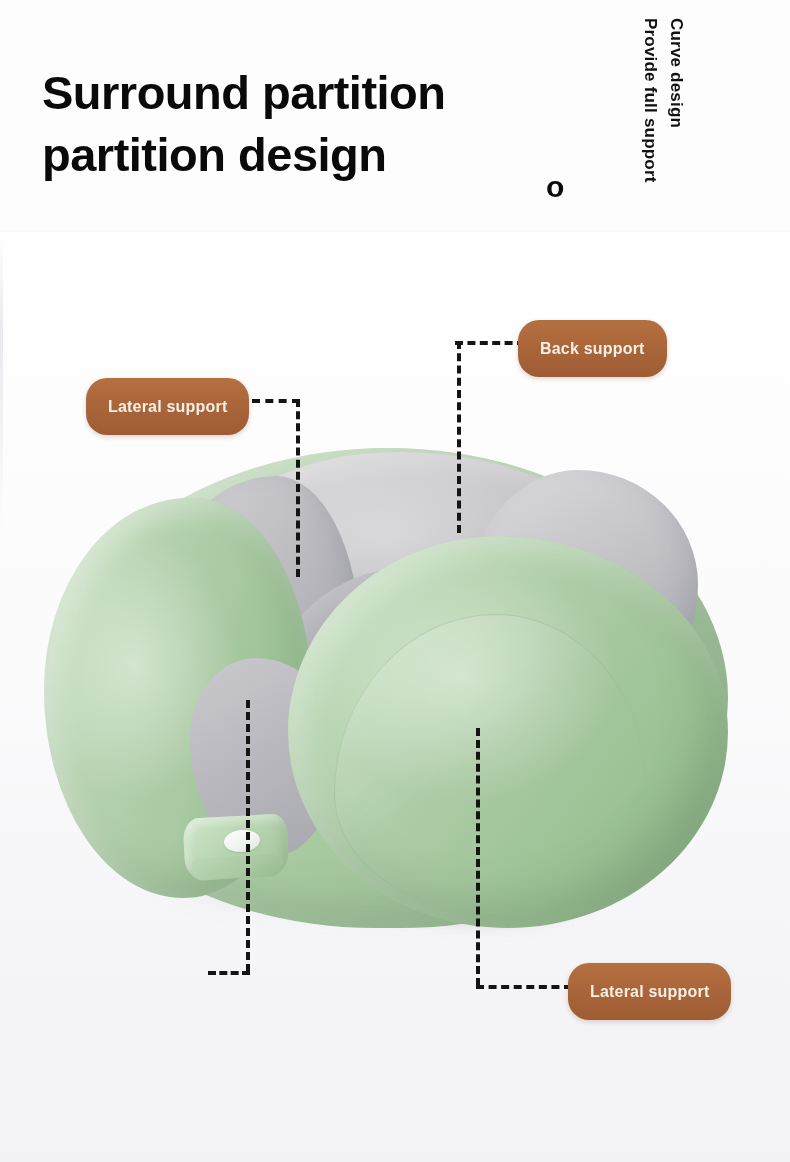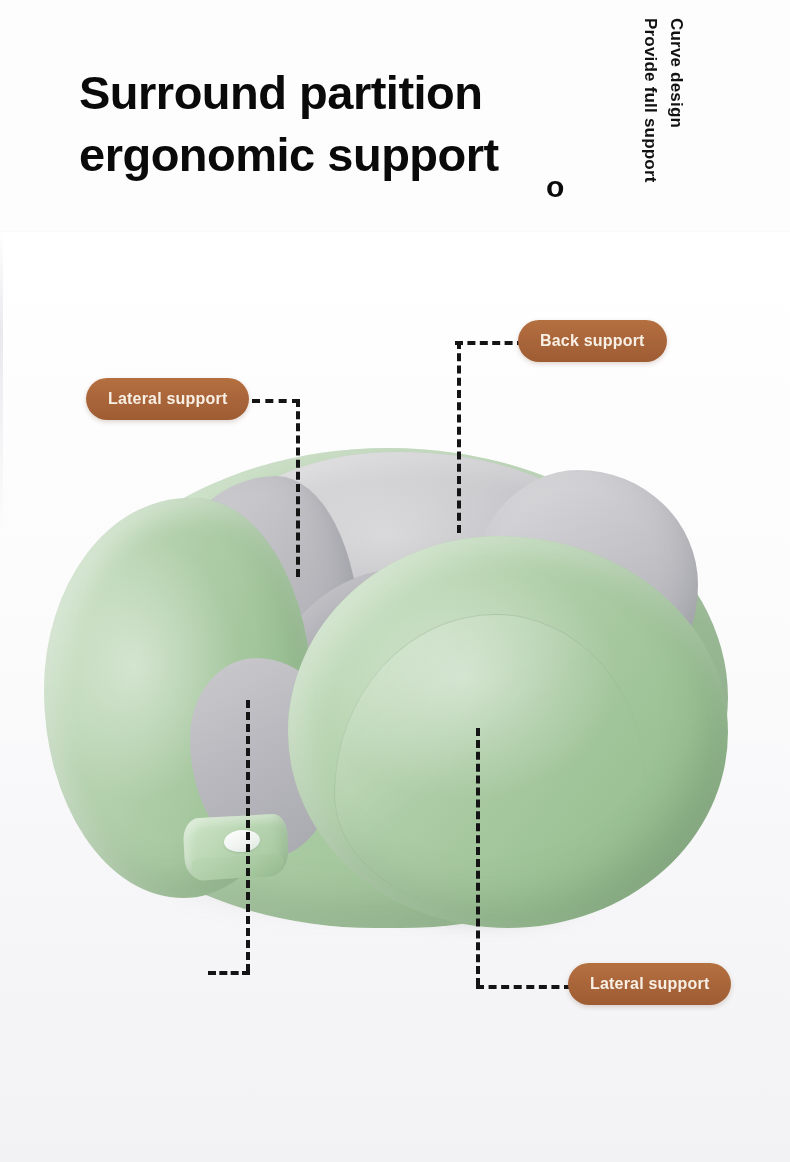--- a/index.html
+++ b/index.html
@@ -49,21 +49,20 @@
   .headline {
     position: absolute;
     left: 42px; top: 62px;
     width: 540px;
     color: #0a0a0a;
     font-weight: bold;
     font-size: 47px;
     line-height: 62px;
     letter-spacing: -0.5px;
     white-space: nowrap;
-    margin-left: 37px;
   }
   .headline-line { display: block; }
   .headline-dot {
     position: absolute;
     left: 546px; top: 172px;
     font-size: 30px;
     font-weight: bold;
     color: #0a0a0a;
     line-height: 1;
   }
@@ -264,21 +263,21 @@
     background: linear-gradient(150deg, #bcd8b5 0%, #a8c9a1 60%, #95ba8e 100%);
     transform: rotate(-4deg);
   }
 
   
   .badge {
     position: absolute;
     display: flex;
     align-items: center;
     justify-content: center;
-    height: 42px;
+    height: 57px;
     padding: 0 22px;
     border-radius: 21px;
     background: linear-gradient(180deg, #b4703f 0%, #a9653a 52%, #9e5c33 100%);
     color: #f7efe4;
     font-size: 16px;
     font-weight: bold;
     letter-spacing: .2px;
     white-space: nowrap;
     box-shadow: 0 2px 5px rgba(110,70,40,.22);
   }
@@ -320,21 +319,21 @@
 
 <div id="page">
 
   <div class="bg-top"></div>
   <div class="bg-seam"></div>
   <div class="bg-body"></div>
   <div class="edge-left"></div>
 
   <div class="headline">
     <span class="headline-line">Surround partition</span>
-    <span class="headline-line">ergonomic support</span>
+    <span class="headline-line">partition design</span>
   </div>
   <div class="headline-dot">o</div>
 
   <div class="vtag-wrap">
     <div class="vtag vtag-1">Curve design</div>
     <div class="vtag vtag-2">Provide full support</div>
   </div>
 
   <div class="product">
     <div class="shadow-ground"></div>

